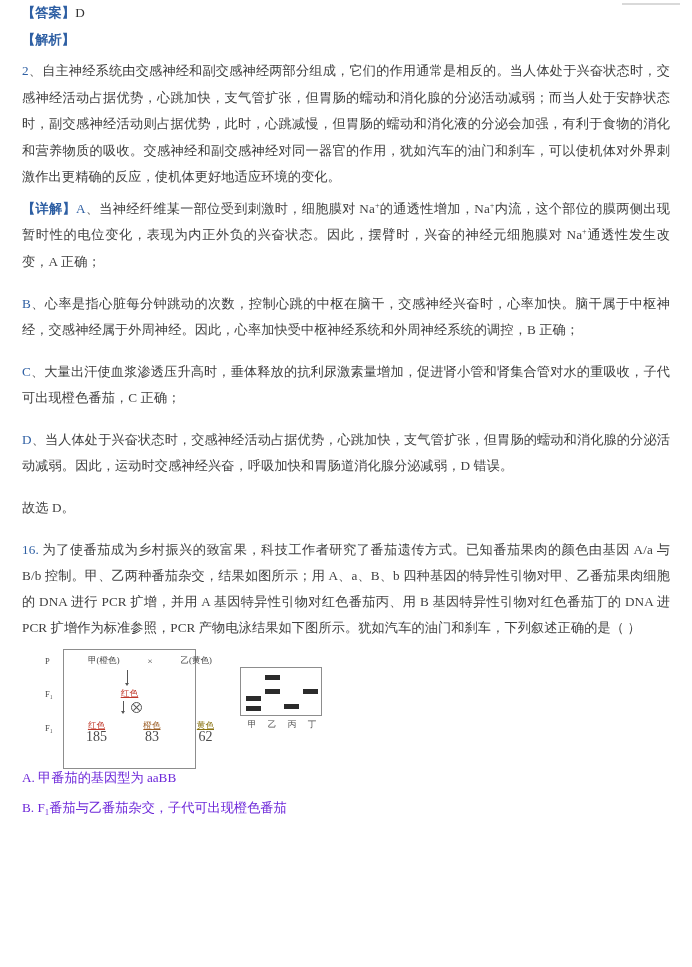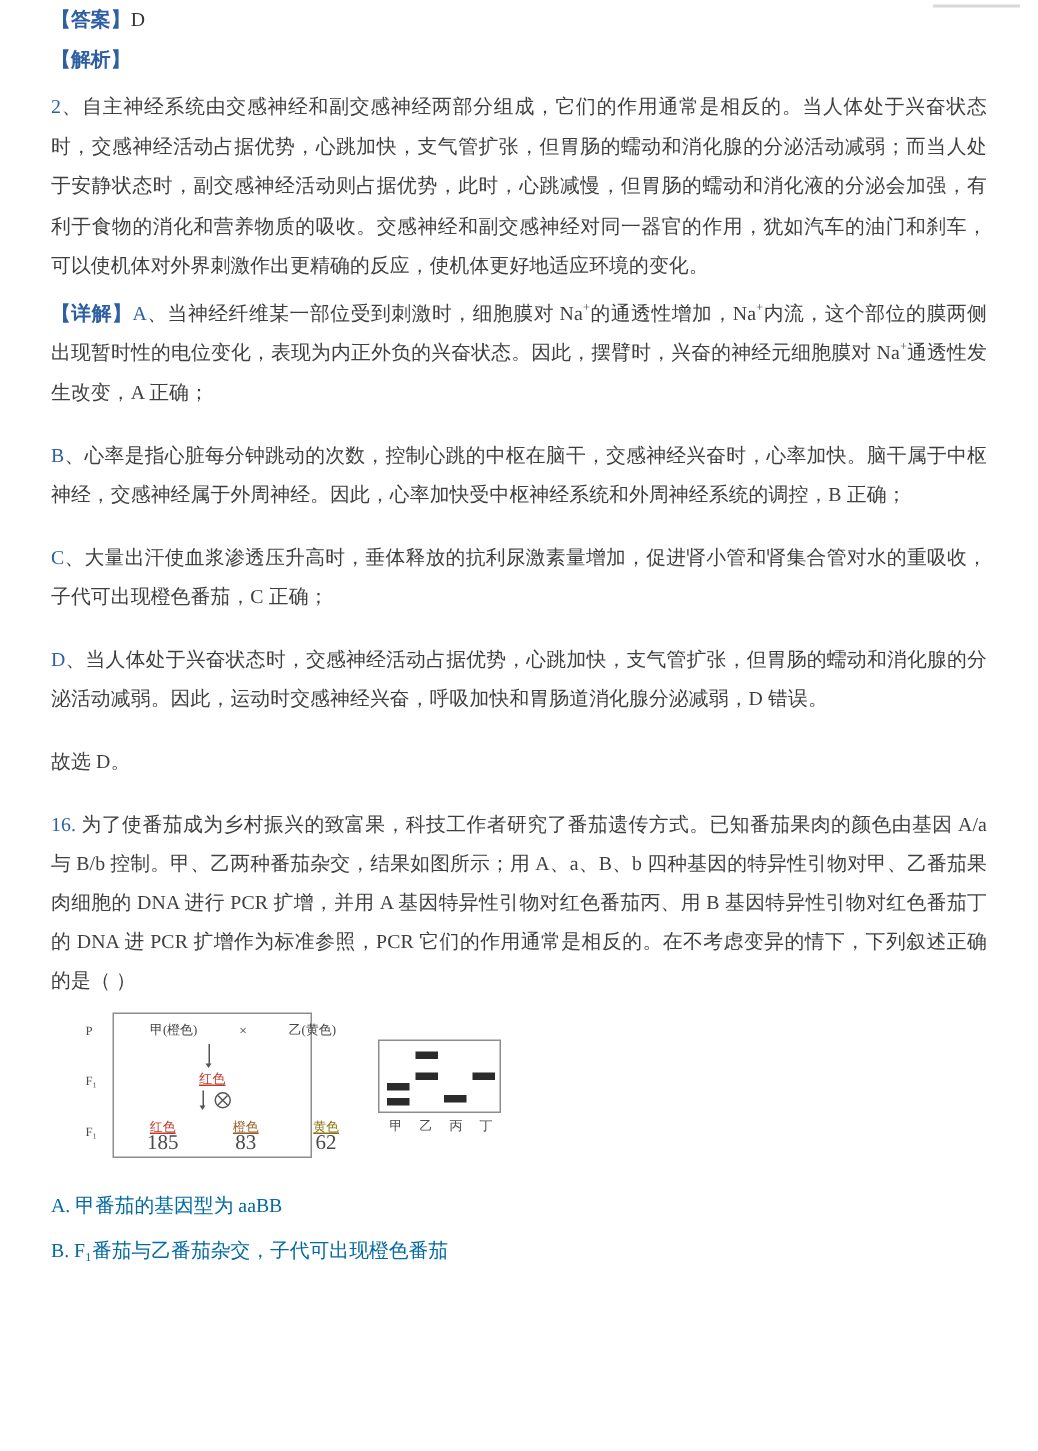--- a/index.html
+++ b/index.html
@@ -13,21 +13,21 @@
     position: relative;
     font-family: "Liberation Serif", "DejaVu Serif", serif;
     color: #3c3c3c;
     overflow: hidden;
   }
   .page {
     position: relative;
     width: 692px;
     height: 967px;
     box-sizing: border-box;
-    padding: 0 34px;
+    padding: 0 22px;
   }
   .corner-rule {
     position: absolute;
     top: 3px;
     right: 12px;
     width: 58px;
     height: 2px;
     background: #d9d9d9;
   }
   .para {
@@ -59,21 +59,21 @@
     left: 22px;
     top: 4px;
     width: 152px;
     height: 98px;
   }
   .cross-box {
     position: absolute;
     left: 19px;
     top: 0;
     width: 133px;
-    height: 97px;
+    height: 120px;
     border: 1.4px solid #8d8d8d;
     box-sizing: border-box;
   }
   .gen-label {
     position: absolute;
     left: 1px;
     font-size: 8.5px;
     color: #4a4a4a;
     font-family: "Liberation Serif", serif;
   }
@@ -181,21 +181,21 @@
     display: flex;
     justify-content: space-around;
     font-size: 8.6px;
     color: #4a4a4a;
   }
 
   .opts { margin-top: 6px; }
   .opt {
     font-size: 13.2px;
     line-height: 30px;
-    color: #0369a1;
+    color: #6d28d9;
   }
 </style>
 </head>
 <body>
 
 <div class="page">
 
   <div class="corner-rule"></div>
 
   <p class="para">
@@ -227,21 +227,21 @@
     <span class="lbl-blue">C</span><span>、大量出汗使血浆渗透压升高时，垂体释放的抗利尿激素量增加，促进肾小管和肾集合管对水的重吸收，子代可出现橙色番茄，C 正确；</span>
   </p>
 
   <p class="para tight">
     <span class="lbl-blue">D</span><span>、当人体处于兴奋状态时，交感神经活动占据优势，心跳加快，支气管扩张，但胃肠的蠕动和消化腺的分泌活动减弱。因此，运动时交感神经兴奋，呼吸加快和胃肠道消化腺分泌减弱，D 错误。</span>
   </p>
 
   <p class="para tight">故选 D。</p>
 
   <p class="para tight">
-    <span class="lbl-blue">16.</span><span> 为了使番茄成为乡村振兴的致富果，科技工作者研究了番茄遗传方式。已知番茄果肉的颜色由基因 A/a 与 B/b 控制。甲、乙两种番茄杂交，结果如图所示；用 A、a、B、b 四种基因的特异性引物对甲、乙番茄果肉细胞的 DNA 进行 PCR 扩增，并用 A 基因特异性引物对红色番茄丙、用 B 基因特异性引物对红色番茄丁的 DNA 进 PCR 扩增作为标准参照，PCR 它们的作用通常是相反的。在不考虑变异的情下，下列叙述正确的是（    ）</span>
+    <span class="lbl-blue">16.</span><span> 为了使番茄成为乡村振兴的致富果，科技工作者研究了番茄遗传方式。已知番茄果肉的颜色由基因 A/a 与 B/b 控制。甲、乙两种番茄杂交，结果如图所示；用 A、a、B、b 四种基因的特异性引物对甲、乙番茄果肉细胞的 DNA 进行 PCR 扩增，并用 A 基因特异性引物对红色番茄丙、用 B 基因特异性引物对红色番茄丁的 DNA 进 PCR 扩增作为标准参照，PCR 产物电泳结果如下图所示。犹如汽车的油门和刹车，下列叙述正确的是（    ）</span>
   </p>
 
   <div class="figures">
 
     <div class="cross-fig">
       <span class="gen-label gl-p">P</span>
       <span class="gen-label gl-f1">F₁</span>
       <span class="gen-label gl-f2">F₁</span>
 
       <div class="cross-box">

